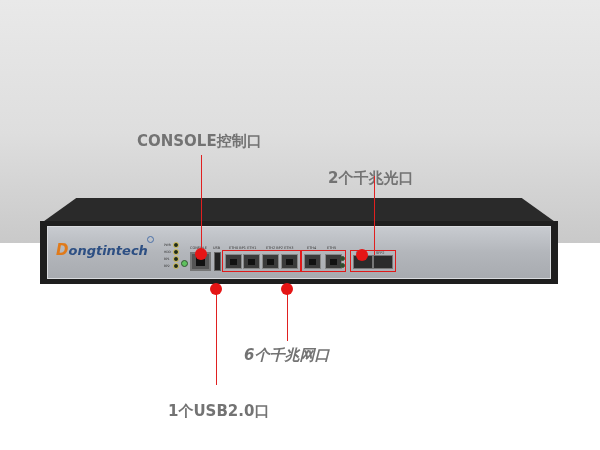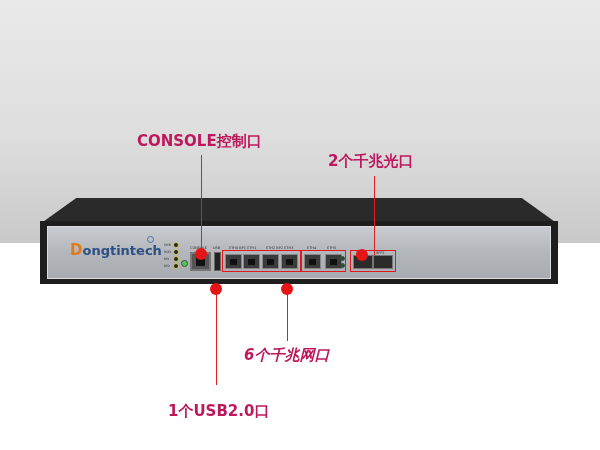--- a/index.html
+++ b/index.html
@@ -1,47 +1,47 @@
 <!DOCTYPE html>
 <html><head>
 <meta charset="utf-8">
 <style>
   html, body { margin:0; padding:0; }
   body { width:600px; height:450px; position:relative; overflow:hidden; background:#ffffff; font-family:"DejaVu Sans", sans-serif; }
   .bg-top { position:absolute; left:0; top:0; width:600px; height:243px; background:linear-gradient(#e9e9e9 0%, #dedede 55%, #c9c9c9 100%); }
-  .callout { position:absolute; color:#be185d; font-weight:bold; font-size:15px; white-space:nowrap; letter-spacing:0px; }
+  .callout { position:absolute; color:#737373; font-weight:bold; font-size:15px; white-space:nowrap; letter-spacing:0px; }
   .vline { position:absolute; width:1px; background:#e02020; }
   .dot { position:absolute; width:12px; height:12px; border-radius:50%; background:#e51515; }
   .chassis-top { position:absolute; left:40px; top:198px; width:518px; height:26px; background:#2a2a2a;
      clip-path: polygon(7% 0, 93% 0, 100% 100%, 0 100%); }
   .chassis-front { position:absolute; left:40px; top:221px; width:518px; height:63px; background:#1e1e1e; }
   .panel { position:absolute; left:47px; top:226px; width:504px; height:53px;
      background:linear-gradient(#c8cbd0 0%, #b3b6bb 50%, #a8abb0 100%); border:1px solid #d9dbde; box-sizing:border-box; }
-  .logo { position:absolute; left:70px; top:241px; font-family:"DejaVu Sans", sans-serif; font-weight:bold; font-size:13px; color:#2d4f83; }
+  .logo { position:absolute; left:56px; top:241px; font-family:"DejaVu Sans", sans-serif; font-weight:bold; font-style:italic; font-size:13px; color:#2d4f83; }
   .logo .d { color:#e07a1a; font-size:15px; }
   .logo-reg { position:absolute; left:147px; top:236px; width:5px; height:5px; border-radius:50%; border:1px solid #4a70a8; }
   .led { position:absolute; width:4px; height:4px; border-radius:50%; background:#1d2a1d; border:1px solid #d8c35a; }
   .led-label { position:absolute; font-size:3px; color:#333; }
   .green-led { position:absolute; width:5px; height:5px; border-radius:50%; background:#5ec15e; border:1px solid #335533; }
   .port-label { position:absolute; font-size:3.5px; color:#333; white-space:nowrap; }
   .rj45 { position:absolute; width:17px; height:15px; background:#3b3b3b; border:1px solid #888; box-sizing:border-box; }
   .rj45::after { content:""; position:absolute; left:4px; top:4px; width:7px; height:6px; background:#111; }
   .console { position:absolute; left:190px; top:252px; width:21px; height:19px; background:#555; border:2px solid #777; box-sizing:border-box; }
   .console::after { content:""; position:absolute; left:4px; top:3px; width:9px; height:9px; background:#111; }
   .usb { position:absolute; left:214px; top:252px; width:7px; height:19px; background:#222; border:1px solid #666; box-sizing:border-box; }
   .redbox { position:absolute; border:1.5px solid #e01a1a; box-sizing:border-box; }
   .sfp { position:absolute; width:20px; height:14px; background:#2b2b2b; border:1px solid #777; box-sizing:border-box; }
 </style>
 </head>
 <body>
 
 <div class="bg-top"></div>
 
 <div class="callout" style="left:137px; top:132px;">CONSOLE控制口</div>
-<div class="callout" style="left:328px; top:152px;text-align:right;">2个千兆光口</div>
+<div class="callout" style="left:328px; top:169px;text-align:right;">2个千兆光口</div>
 <div class="callout" style="left:244px; top:346px;font-style:italic;">6个千兆网口</div>
 <div class="callout" style="left:168px; top:402px;">1个USB2.0口</div>
 
 <div class="chassis-top"></div>
 <div class="chassis-front"></div>
 <div class="panel"></div>
 
 <div class="logo"><span class="d">D</span><span>ongtintech</span></div>
 <div class="logo-reg"></div>
 

